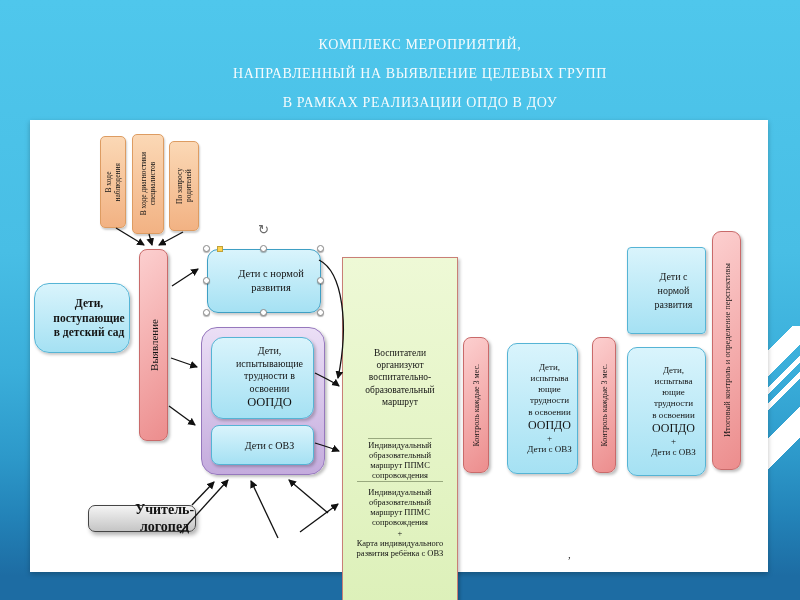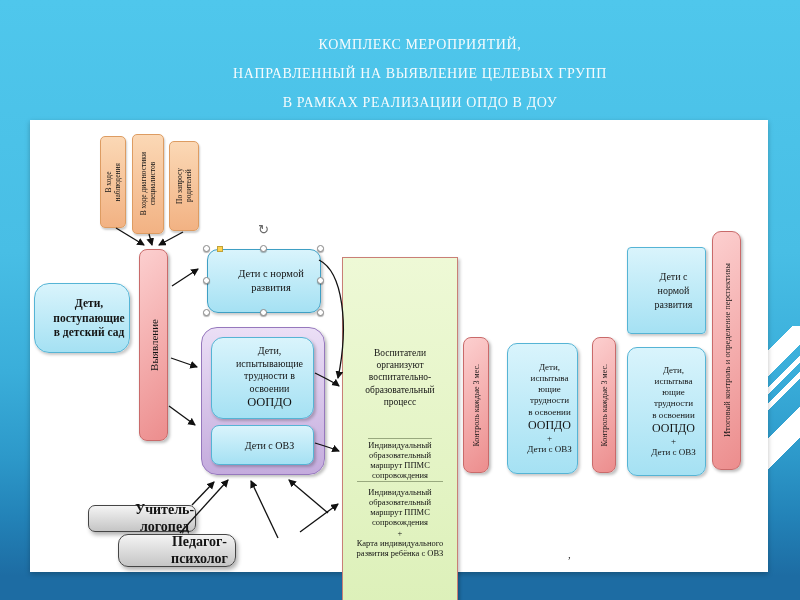--- a/index.html
+++ b/index.html
@@ -90,21 +90,21 @@
 освоении</span>
       <span style="font-size:12.5px;">ООПДО</span>
     </div>
     <div class="shape cyan" style="left:181px; top:305px; width:103px; height:40px; border-radius:8px; font-size:10px;">Дети с ОВЗ</div>
 
     <div class="shape green-stack" style="left:312px; top:137px; width:116px; height:366px;">
       <div class="gsec pre" style="height:121px; font-size:9.5px; line-height:1.3;">Воспитатели
 организуют
 воспитательно-
 образовательный
-процесс</div>
+маршрут</div>
       <div class="gsec pre" style="height:43px; font-size:8.5px;">Индивидуальный
 образовательный
 маршрут ППМС
 сопровождения</div>
       <div class="gsec pre" style="height:82px; font-size:8.5px;">Индивидуальный
 образовательный
 маршрут ППМС
 сопровождения
 +
 Карта индивидуального
@@ -143,21 +143,20 @@
       <span style="font-size:12px;">ООПДО</span>
       <span>+</span>
       <span>Дети с ОВЗ</span>
     </div>
 
     <div class="shape pinkv" style="left:682px; top:111px; width:29px; height:239px; border-radius:9px; font-size:8.5px;">
       <span class="vtext">Итоговый контроль и определение перспективы</span>
     </div>
 
     <div class="shape gray" style="left:58px; top:385px; width:108px; height:27px;">Учитель-логопед</div>
-    <div class="shape gray" style="left:88px; top:414px; width:118px; height:33px; border-radius:10px;">Педагог-психолог</div>
 
     <div class="stray" style="left:538px; top:428px;">,</div>
 
     <svg class="arrows" width="738" height="452" viewBox="0 0 738 452">
       <defs>
         <marker id="ah" markerWidth="7" markerHeight="7" refX="5.2" refY="3" orient="auto">
           <path d="M0,0 L6,3 L0,6 z" fill="#111"></path>
         </marker>
       </defs>
       <g stroke="#111" stroke-width="1.3" fill="none">

